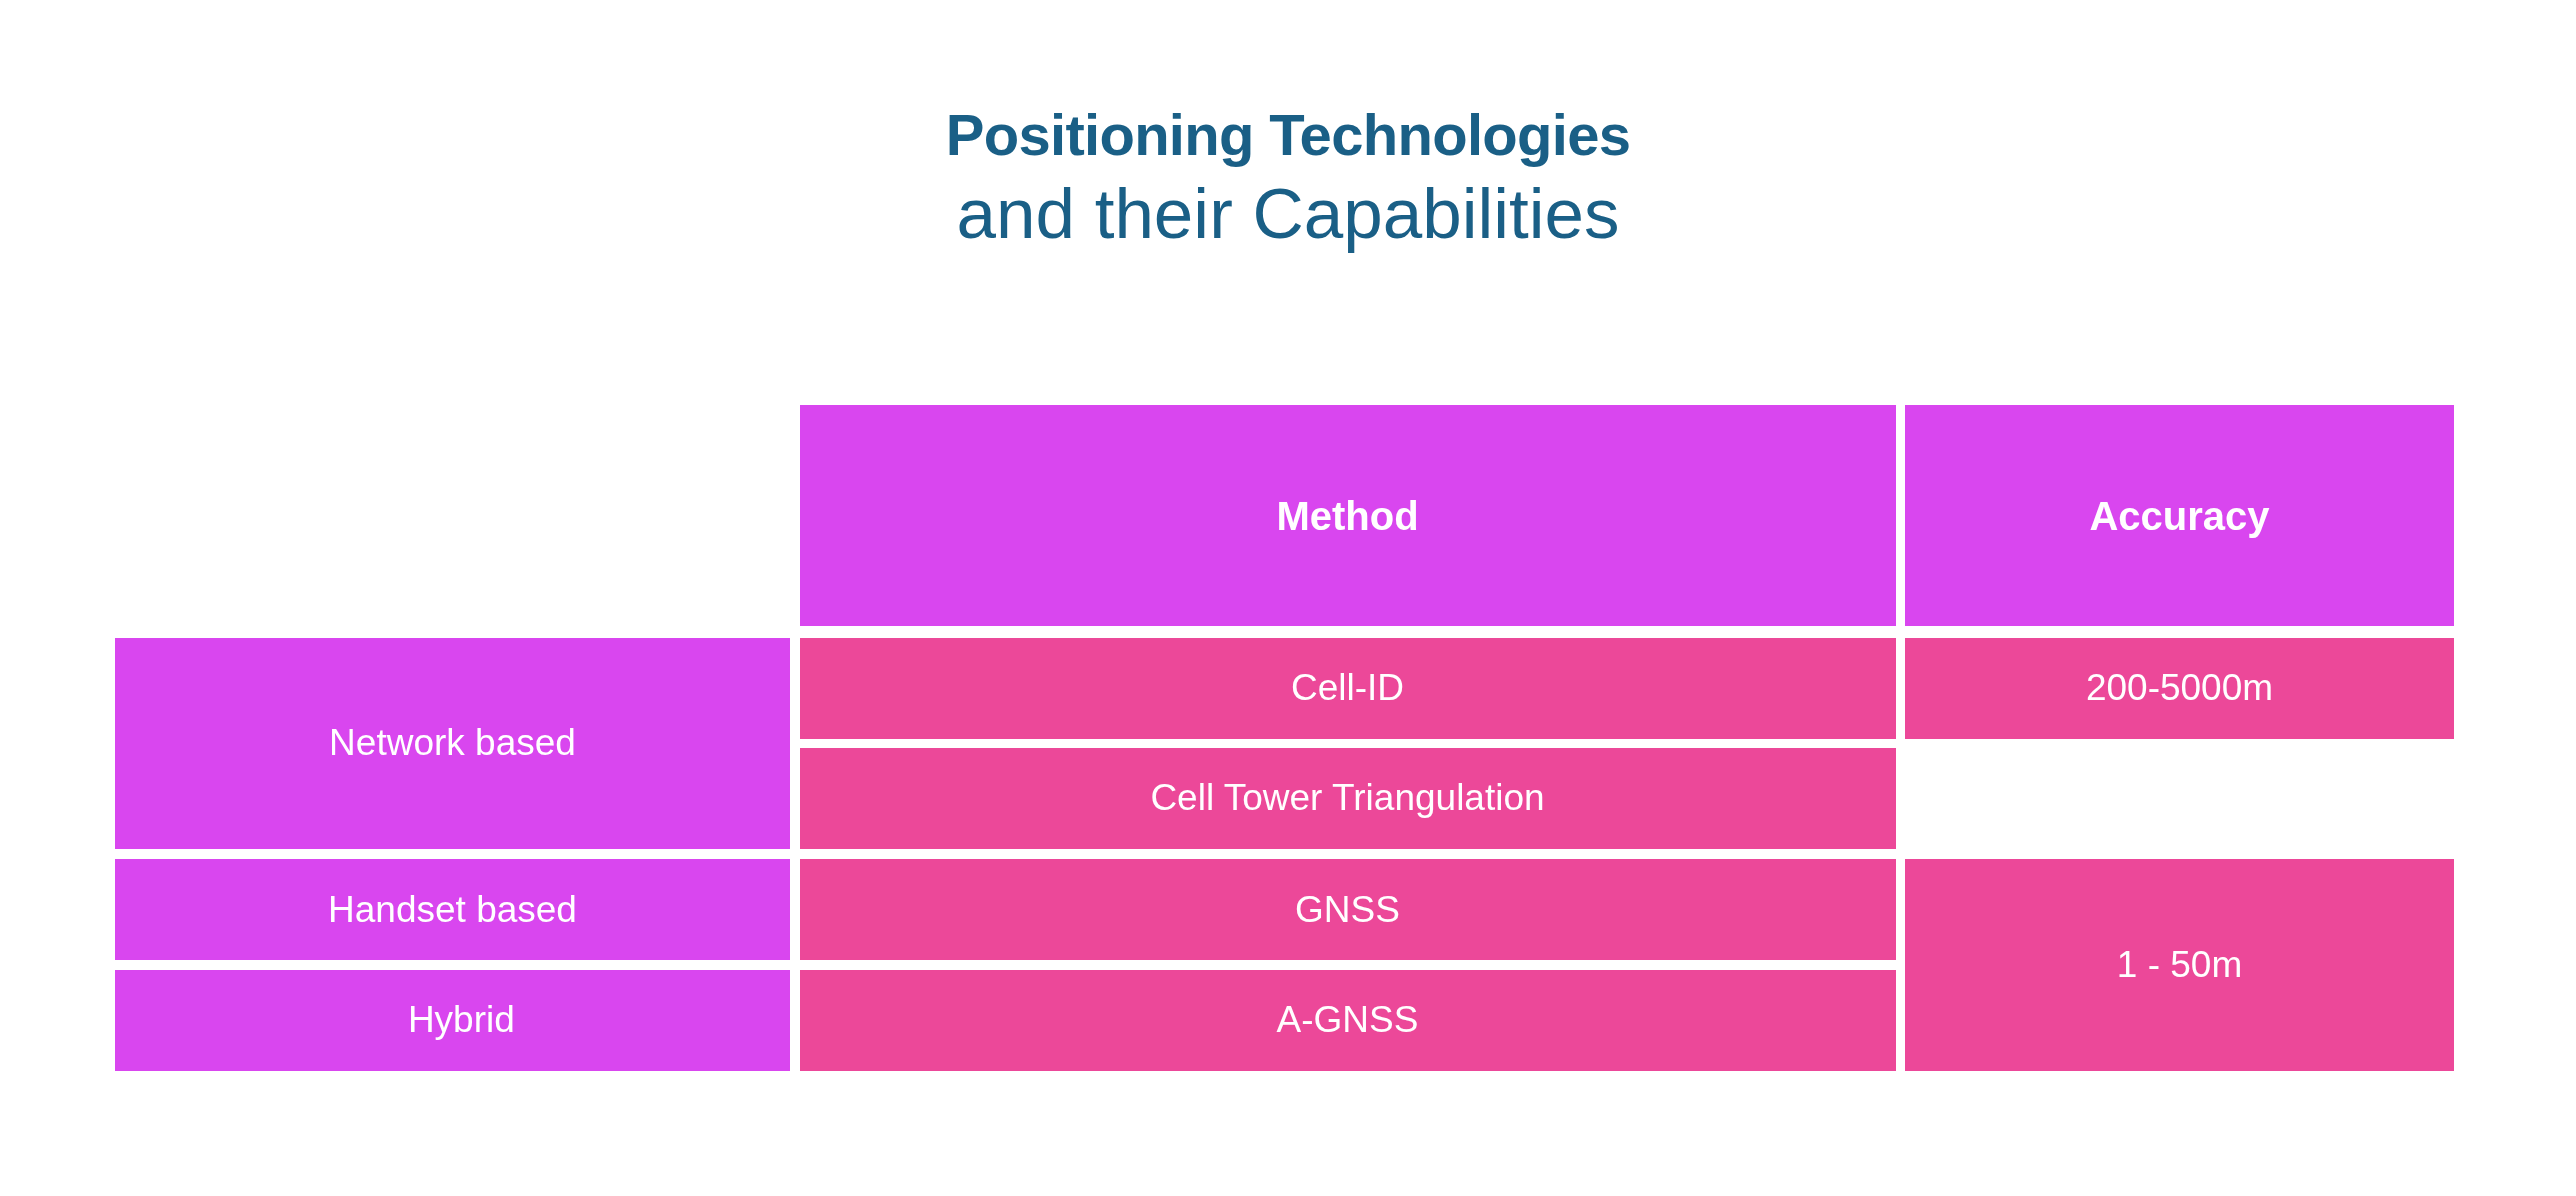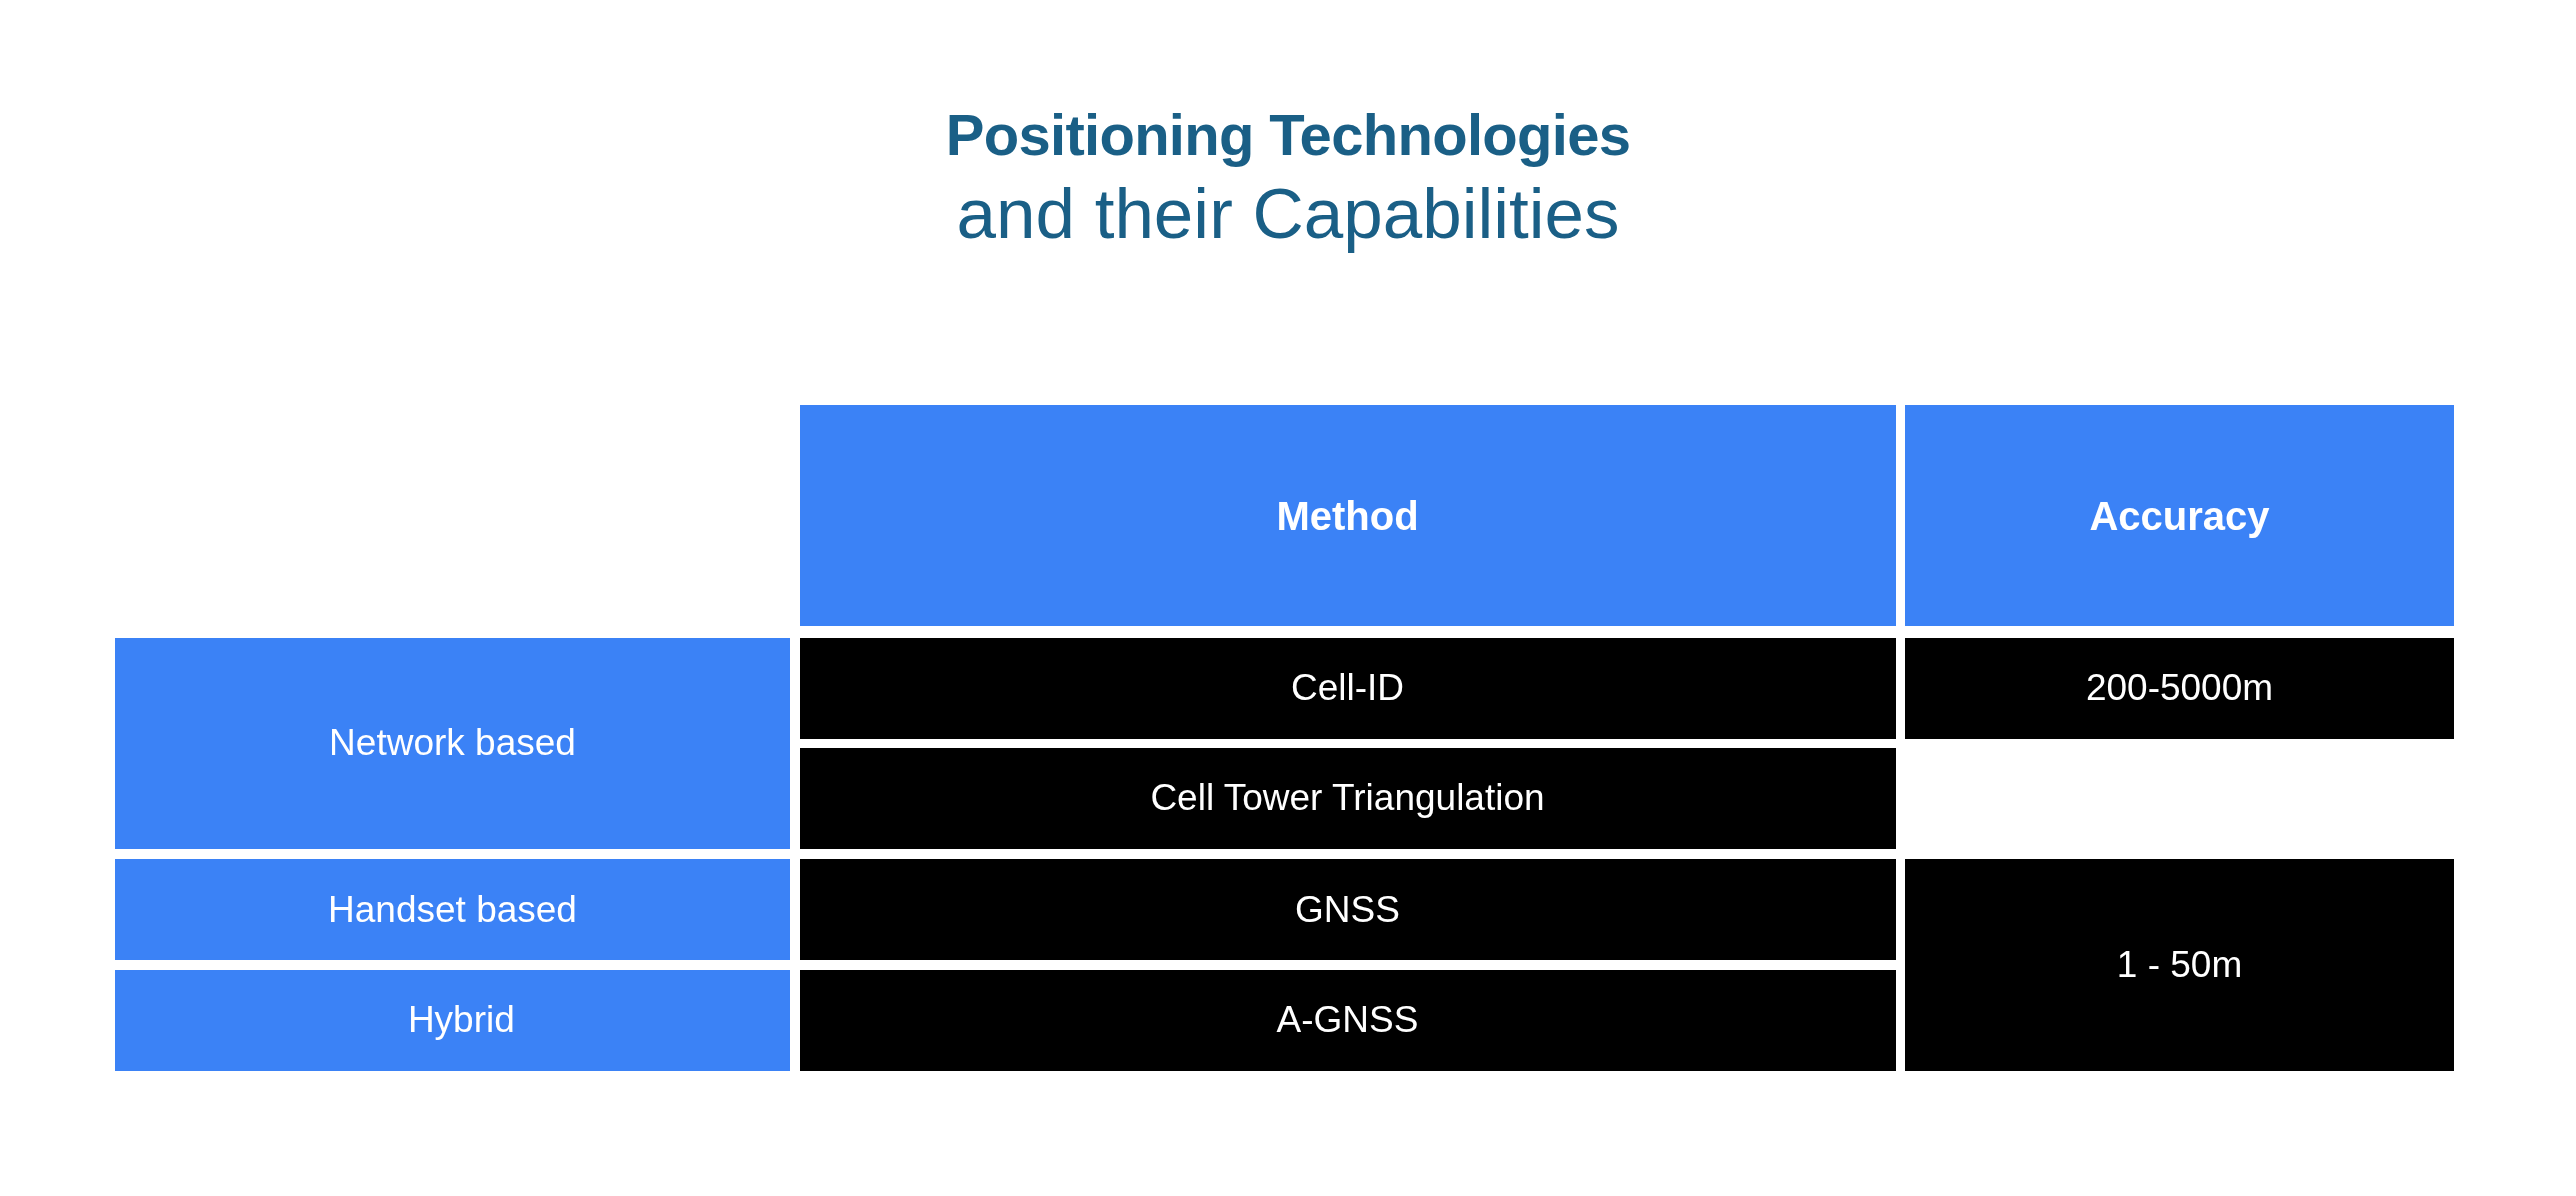--- a/index.html
+++ b/index.html
@@ -61,22 +61,22 @@
     align-items: center;
     justify-content: center;
     color: #ffffff;
     font-size: 37px;
     font-weight: normal;
     text-align: center;
     box-sizing: border-box;
     padding: 0 10.3px;
     line-height: 1.15;
   }
-  .cell-dark   { background: #3b82f6; }
-  .cell-light  { background: #000000; }
+  .cell-dark   { background: #d946ef; }
+  .cell-light  { background: #ec4899; }
   .cell-empty  { background: transparent; }
   .cell-head   { font-weight: bold; font-size: 40px; }
 
   .gutter { background: transparent; }
 </style>
 </head>
 <body>
 
 <div class="title-block">
   <span class="title-main">Positioning Technologies</span>

